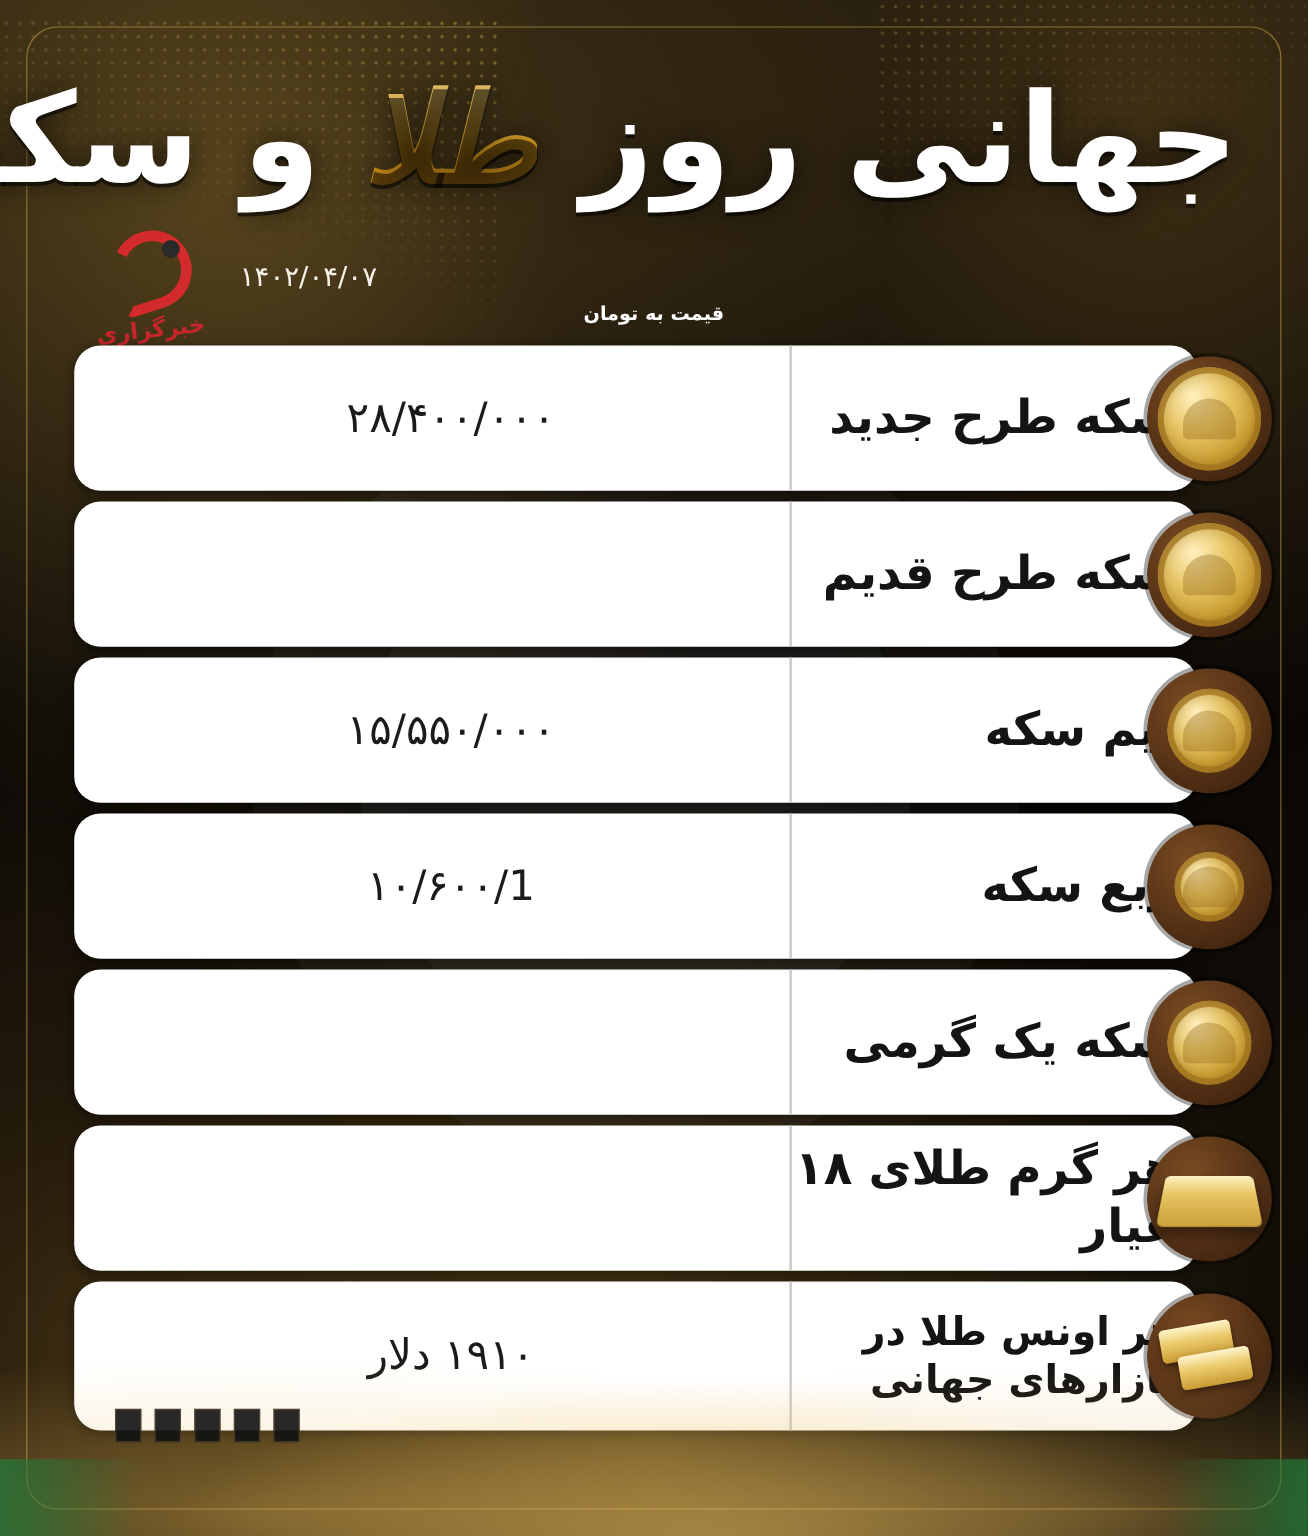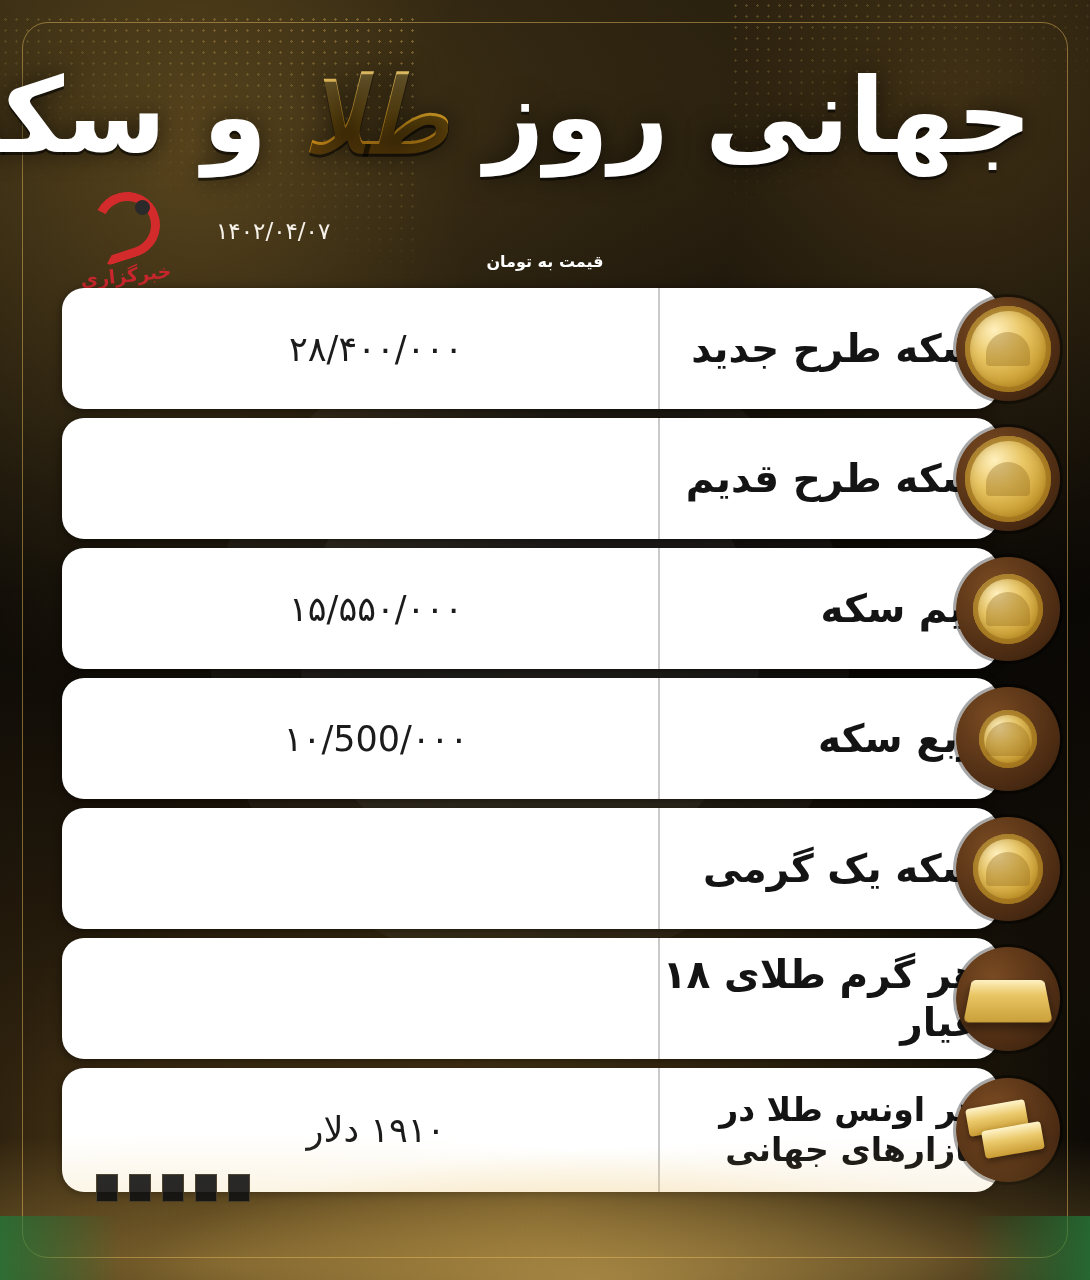--- a/index.html
+++ b/index.html
@@ -126,21 +126,21 @@
     background: linear-gradient(180deg, #ffe08a 0%, #e8a61d 55%, #c97f12 100%);
     -webkit-background-clip: text;
     background-clip: text;
     font-style: italic;
     -webkit-text-fill-color: transparent;
   }
 
   .date-badge {
     position: absolute;
     top: 218px;
-    left: 216px;
+    left: 200px;
     font-size: 23px;
     letter-spacing: 1px;
     color: #f6f2ea;
     direction: ltr;
     font-family: "DejaVu Sans", sans-serif;
   }
 
   .subtitle {
     position: absolute;
     top: 252px;
@@ -387,21 +387,21 @@
       <div class="value">۱۵/۵۵۰/۰۰۰</div>
       <div class="icon-holder">
           <div class="coin small"></div>
         </div>
     </div>
 
     <div class="row">
       <div class="card"></div>
       <div class="divider"></div>
       <div class="label">ربع سکه</div>
-      <div class="value">۱۰/500/۰۰۰</div>
+      <div class="value">۱۰/۶۰۰/1</div>
       <div class="icon-holder">
           <div class="coin tiny"></div>
         </div>
     </div>
 
     <div class="row">
       <div class="card"></div>
       <div class="divider"></div>
       <div class="label">سکه یک گرمی</div>
       <div class="icon-holder">

